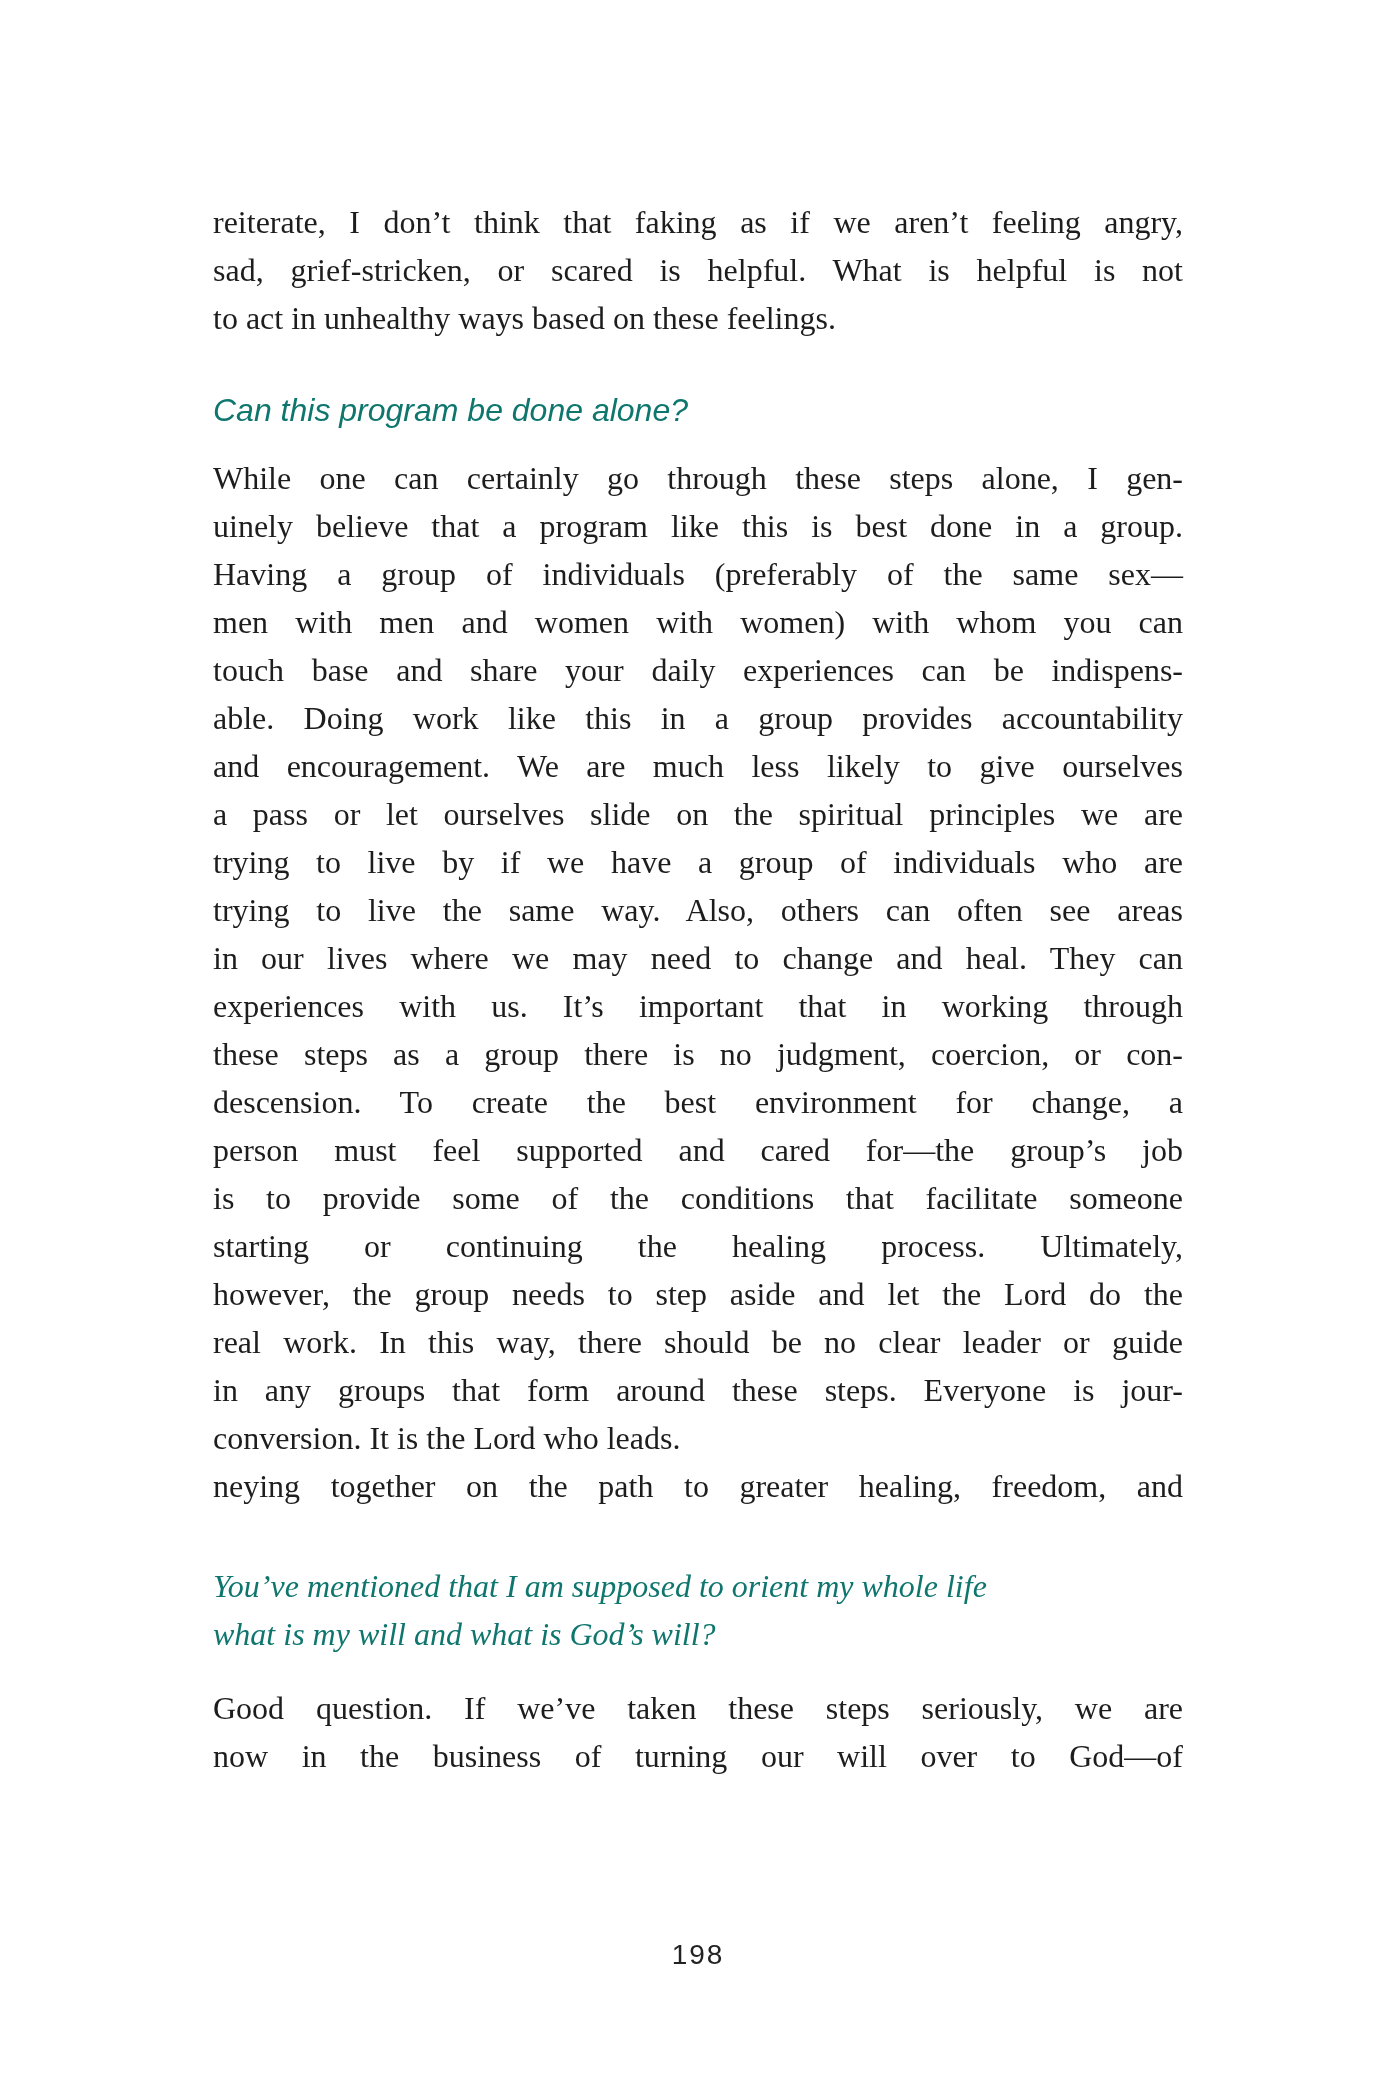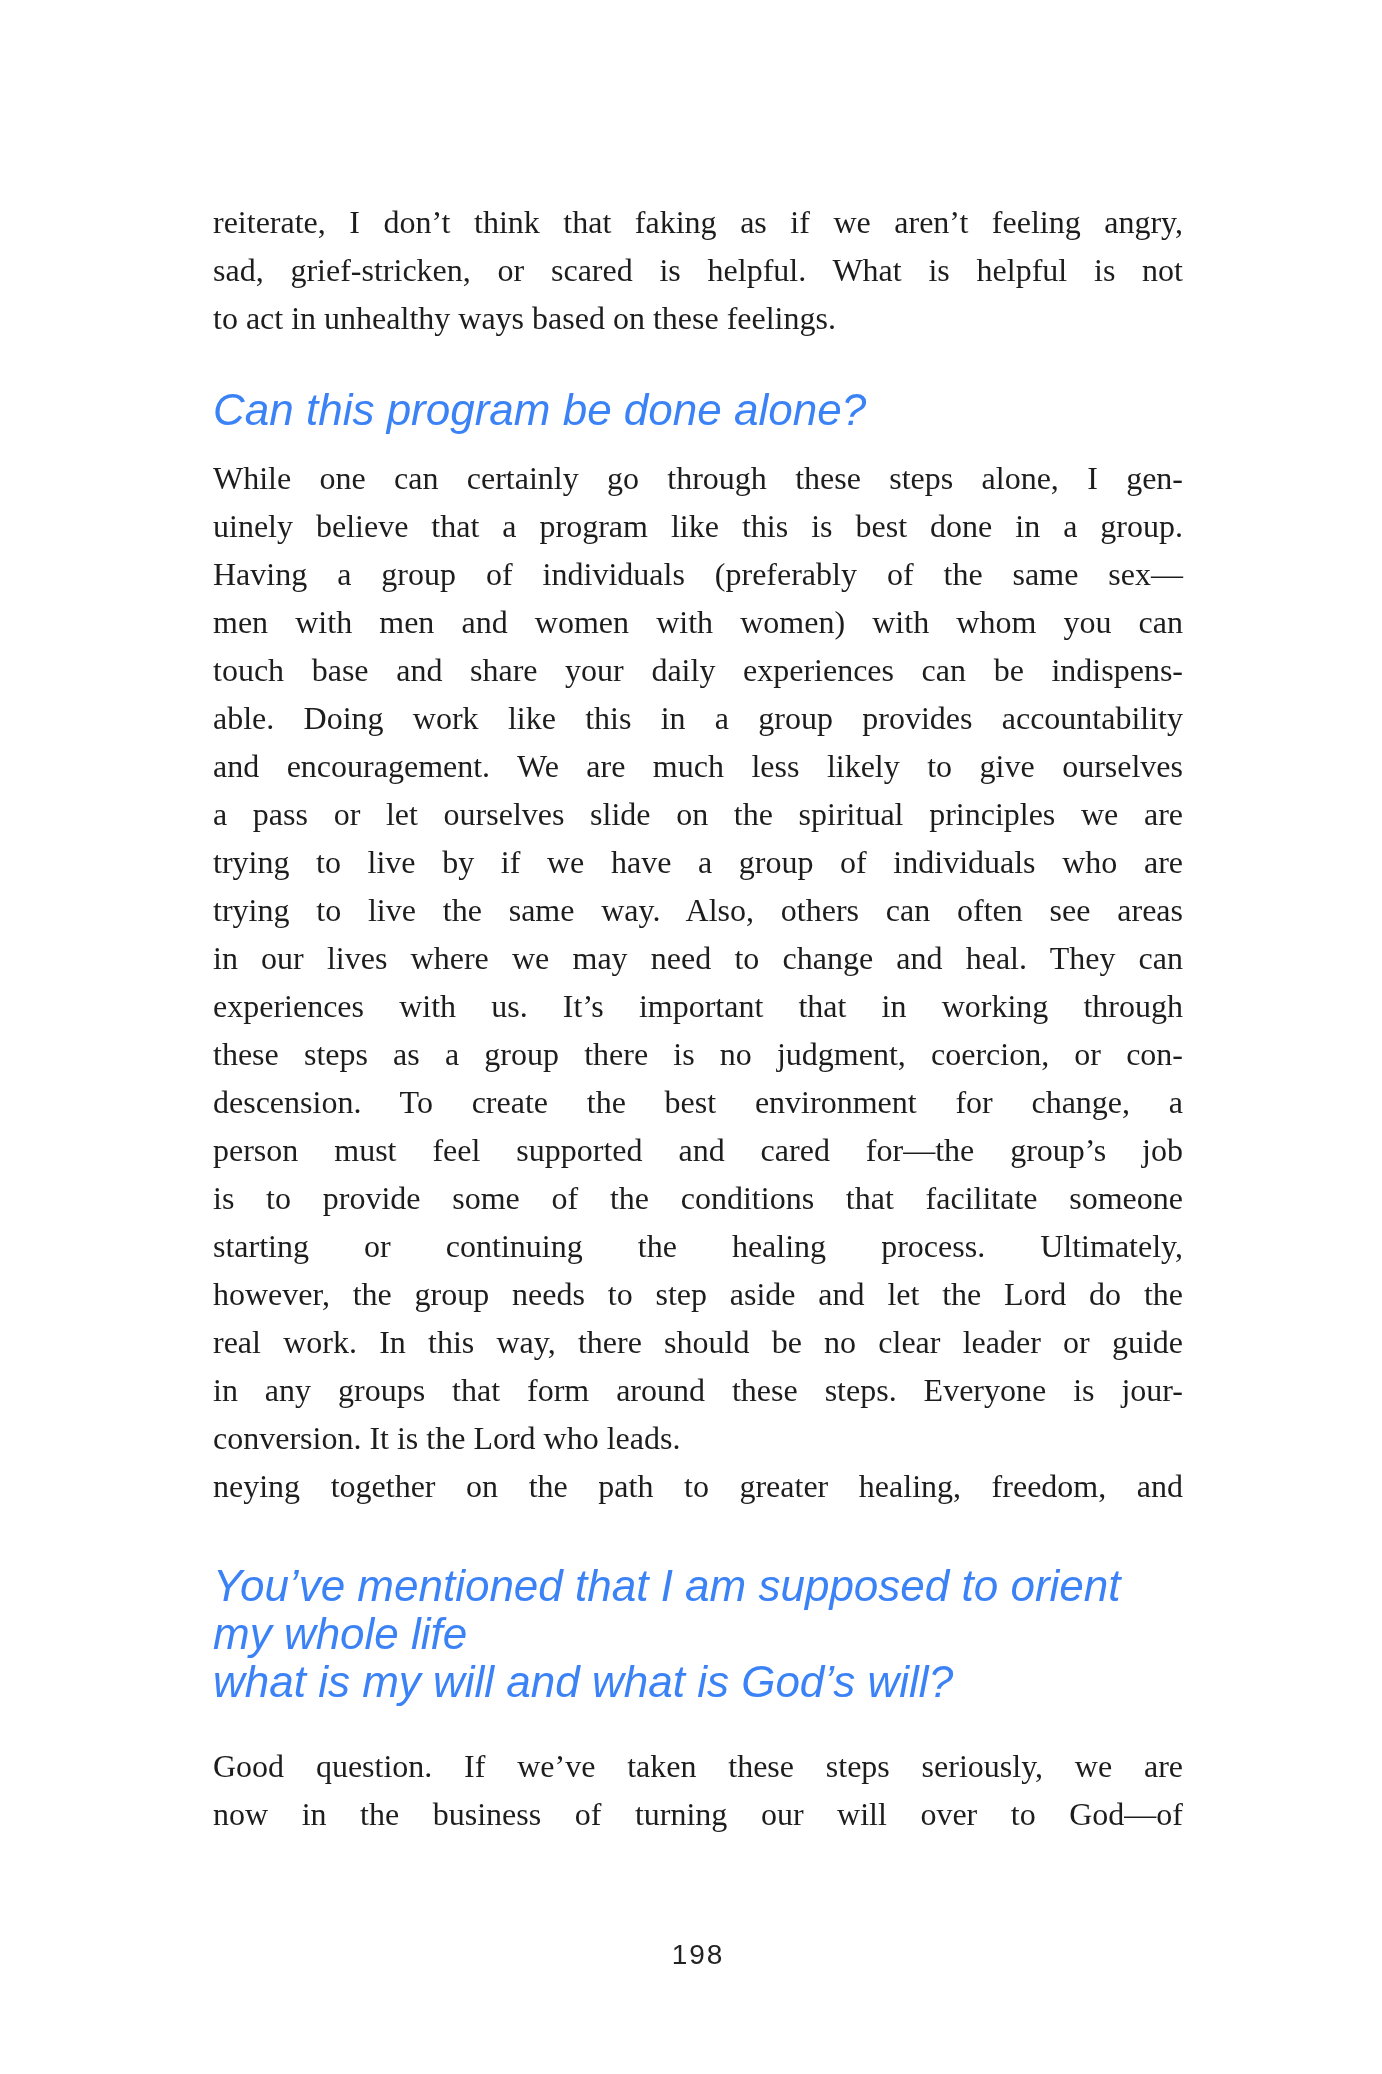--- a/index.html
+++ b/index.html
@@ -38,27 +38,28 @@
     font-size: 32px;
     line-height: 48px;
   }
   .block.paragraph {
     margin: 0;
   }
   .block.question {
     margin: 44px 0 20px 0;
     font-family: "Liberation Sans", "DejaVu Sans", sans-serif;
     font-style: italic;
-    font-size: 44px;
-    color: #3b82f6;
+    font-size: 32px;
+    color: #0f766e;
   }
   
   .page-body .block:nth-child(4) {
     margin-top: 52px;
-    margin-bottom: 36px;
+    margin-bottom: 26px;
+    font-family: Liberation Serif, serif;
   }
   .line {
     text-align: left;
     text-align-last: left;
     hyphens: none;
   }
   .line.just {
     text-align: justify;
     text-align-last: justify;
     text-justify: inter-word;

